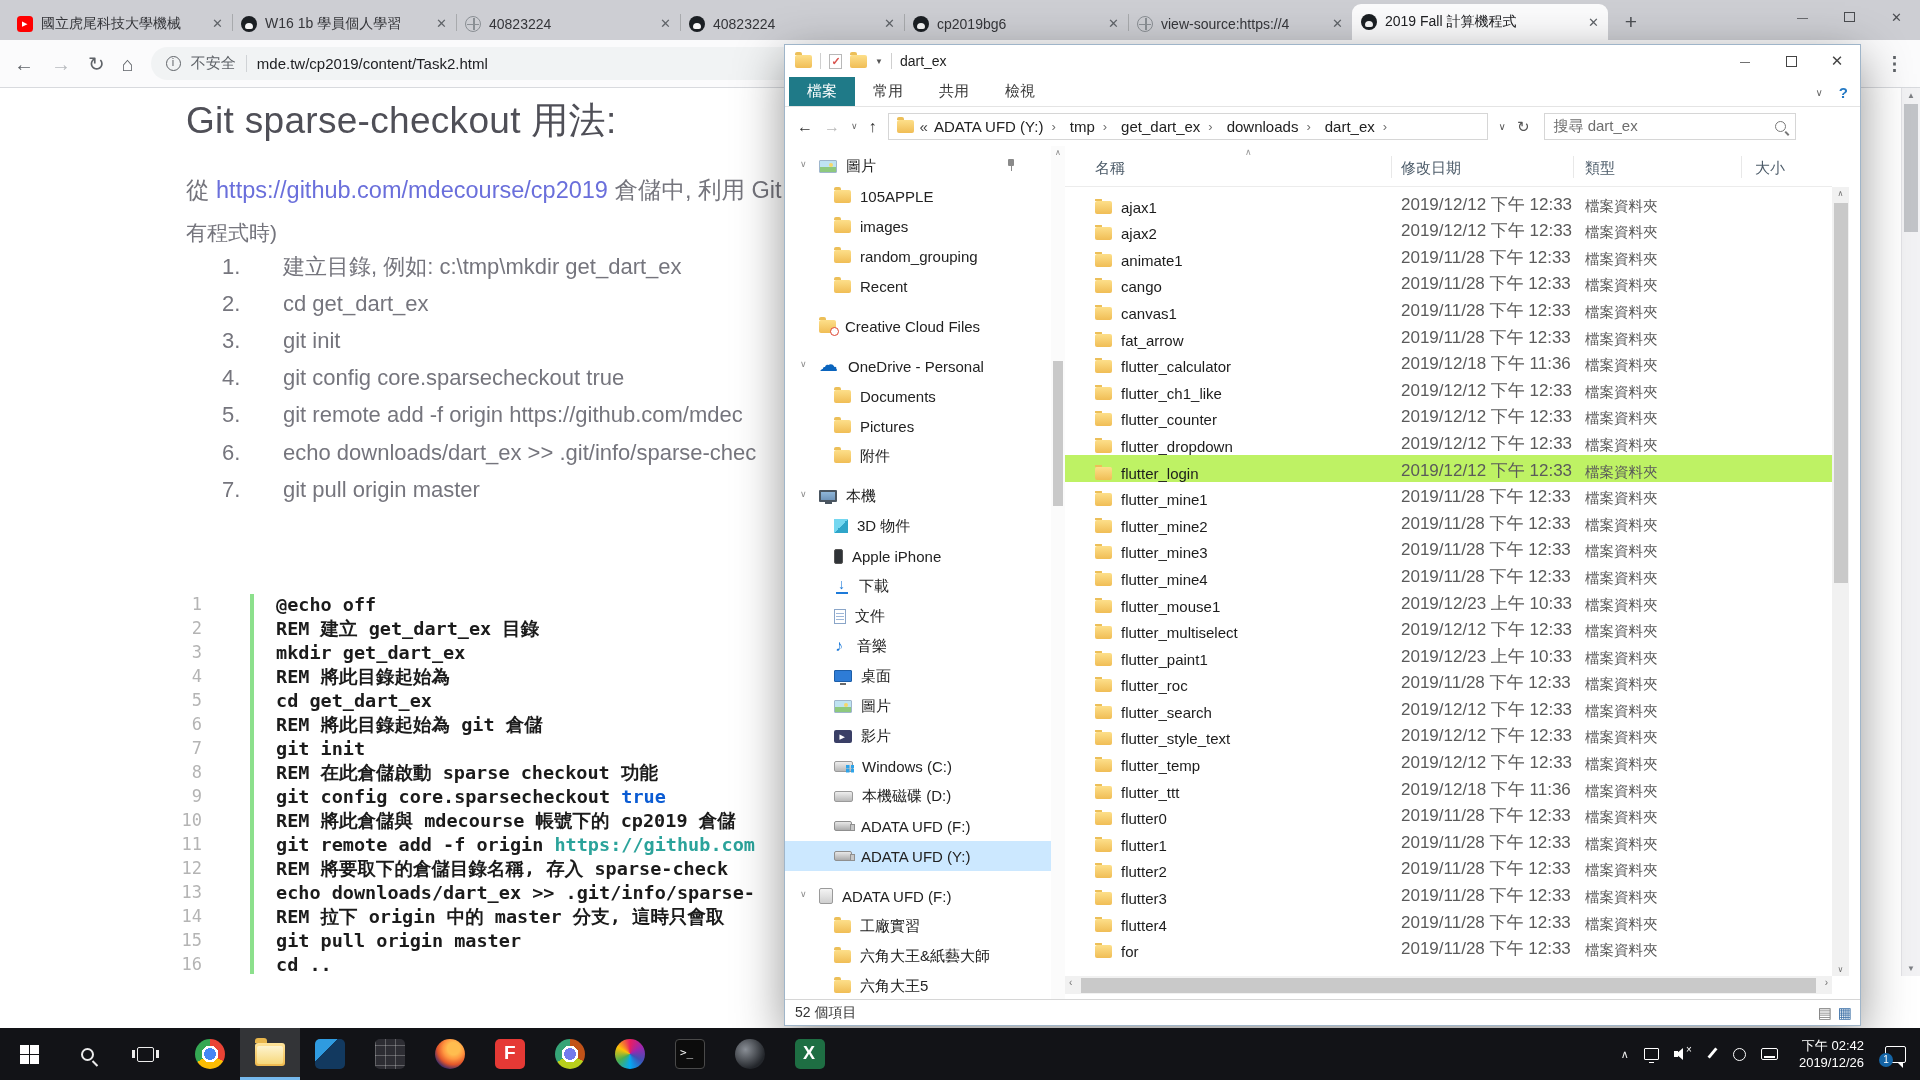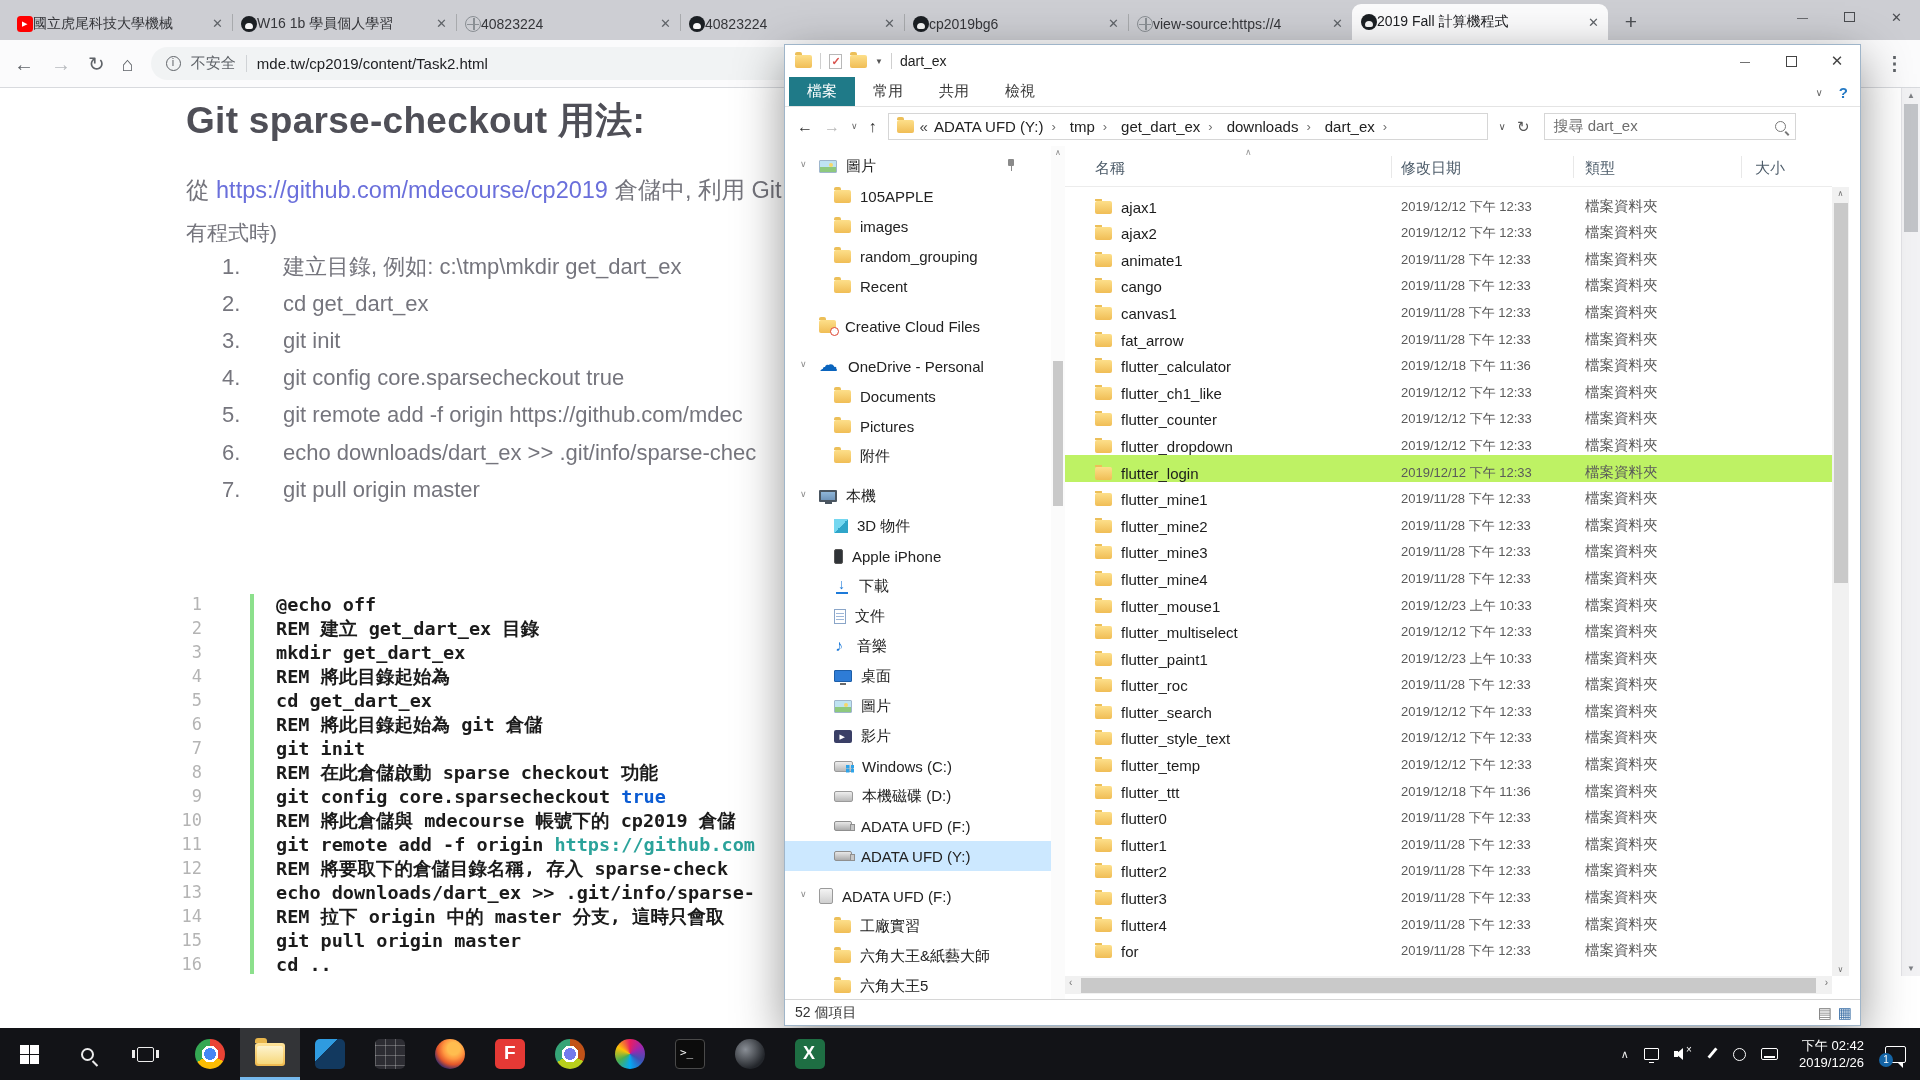--- a/index.html
+++ b/index.html
@@ -3,21 +3,21 @@
 <meta charset="utf-8">
 <style>
   html,body{margin:0;padding:0}
   body{width:1920px;height:1080px;overflow:hidden;position:relative;
        font-family:"Liberation Sans",sans-serif;background:#fff;-webkit-font-smoothing:antialiased}
   *{box-sizing:border-box}
 
   
   .chrome{position:absolute;inset:0 0 52px 0;background:#fff}
   .tabstrip{position:absolute;top:0;left:0;right:0;height:40px;background:#cdced3;display:flex;align-items:flex-end;padding-left:8px}
-  .tab{width:224px;height:33px;display:flex;align-items:center;padding:0 9px;font-size:14px;color:#35363a;position:relative;flex:none;cursor:default}
+  .tab{width:224px;height:33px;display:flex;align-items:center;gap:8px;padding:0 9px;font-size:14px;color:#35363a;position:relative;flex:none;cursor:default}
   .tab:not(.active)+.tab:not(.active)::before{content:"";position:absolute;left:0;top:7px;bottom:9px;width:1px;background:#a8aaad}
   .tab.active{background:#fbfbfc;border-radius:9px 9px 0 0;height:36px;width:256px;color:#202124}
   .tab .lbl{flex:1;white-space:nowrap;overflow:hidden;min-width:0}
   .tab .x{color:#5f6368;font-size:13px;flex:none}
   .fav{width:16px;height:16px;flex:none;position:relative}
   .fav-youtube{background:#f00;border-radius:3.5px}
   .fav-youtube::before{content:"▶";position:absolute;color:#fff;font-size:7px;left:5px;top:3.5px;line-height:9px}
   .fav-github{background:#1b1f23;border-radius:50%}
   .fav-github::before{content:"";position:absolute;left:4px;top:7px;width:8px;height:6px;background:#f6f6f6;border-radius:4px 4px 2px 2px}
   .fav-globe{border:1.5px solid #8a8f94;border-radius:50%}
@@ -37,21 +37,21 @@
   .omnibox{width:1640px;height:33px;background:#f1f3f4;border-radius:17px;display:flex;align-items:center;padding:0 15px;gap:10px;font-size:15px;color:#202124;flex:none}
   .info-i{width:15px;height:15px;border:1.5px solid #5f6368;border-radius:50%;position:relative;flex:none}
   .info-i::before{content:"i";position:absolute;left:5px;top:-1px;font-size:11px;color:#5f6368}
   .sec{color:#5f6368}
   .odiv{width:1px;height:17px;background:#d0d3d6}
   .menu3{position:absolute;right:16px;color:#5f6368;font-size:19px;font-weight:bold}
   .menu3::before{content:"⋮"}
 
   
   .page{position:absolute;top:88px;left:0;right:19px;bottom:0;background:#fff;color:#75757d}
-  .pg-h1{position:absolute;left:186px;top:8px;font-size:37px;font-weight:700;color:#4f4f57;letter-spacing:.3px;white-space:nowrap}
+  .pg-h1{position:absolute;left:186px;top:8px;font-size:37px;font-weight:400;color:#4f4f57;letter-spacing:.3px;white-space:nowrap}
   .pg-p1{position:absolute;left:186px;top:74px;font-size:23.5px;line-height:57px;white-space:nowrap}
   .pg-p1 .c-link,.pg-p3 .c-link{color:#6a6fdb}
   .pg-p1b{position:absolute;left:186px;top:131px;font-size:21px}
   .steps{position:absolute;left:186px;top:160px;counter-reset:s;white-space:nowrap}
   .step{position:relative;height:37.2px;padding-left:97px;font-size:22px;counter-increment:s;display:flex;align-items:center}
   .step::before{content:counter(s) ".";position:absolute;left:36px}
   .pg-p2{position:absolute;left:160px;top:450px;font-size:23.5px;color:#6f6f77;white-space:nowrap}
   .codeblock{position:absolute;left:0;top:504px;right:0}
   .codeblock::before{content:"";position:absolute;left:250px;top:2px;bottom:2px;width:4px;background:#8ce08c}
   .cl{position:relative;height:24px;padding-left:276px;display:flex;align-items:center;font-family:"DejaVu Sans Mono",monospace;font-weight:bold;font-size:18.5px;color:#1b1b1b;white-space:nowrap}
@@ -148,21 +148,21 @@
   .filearea{position:absolute;left:280px;top:101px;width:767px;bottom:26px;overflow:hidden}
   .heads{position:absolute;top:0;left:0;right:0;height:41px;border-bottom:1px solid #ececec;font-size:15px;color:#4c5b69}
   .hd{position:absolute;bottom:8px;white-space:nowrap}
   .hd-name{left:30px}.hd-date{left:336px}.hd-type{left:520px}.hd-size{left:690px}
   .hsep{position:absolute;top:10px;width:1px;height:22px;background:#e8e8e8}
   .sortchev{position:absolute;left:180px;top:1px;color:#9a9a9a;font-size:9px}
   .rows{position:absolute;top:43px;left:0;right:0}
   .fr{display:flex;height:26.6px;align-items:flex-end;font-size:15px;white-space:nowrap}
   .fr.selected{background:#bef264}
   .fn{width:336px;padding-left:30px;display:flex;align-items:center;gap:9px;color:#1c1c1c;overflow:hidden;flex:none}
-  .fd{width:184px;color:#5a5a5a;font-size:13px;flex:none}
+  .fd{width:184px;color:#5a5a5a;font-size:17px;flex:none}
   .ft{width:150px;color:#5a5a5a;font-size:14.5px;flex:none}
 
   .vscroll{position:absolute;left:1047px;top:142px;width:17px;height:789px;background:#f1f1f1}
   .vscroll .ar{position:absolute;left:0;right:0;text-align:center;font-size:8px;color:#707070}
   .vscroll .ar.up{top:2px}.vscroll .ar.dn{bottom:2px}
   .vthumb{position:absolute;left:1.5px;right:1.5px;top:16px;height:380px;background:#c9c9c9}
   .hscroll{position:absolute;left:280px;top:931px;width:767px;height:18px;background:#f1f1f1}
   .hscroll .ar{position:absolute;top:1px;font-size:10px;color:#707070}
   .hscroll .ar.lf{left:4px}.hscroll .ar.rt{right:4px}
   .hthumb{position:absolute;top:1.5px;bottom:1.5px;left:16px;right:16px;background:#c9c9c9}

